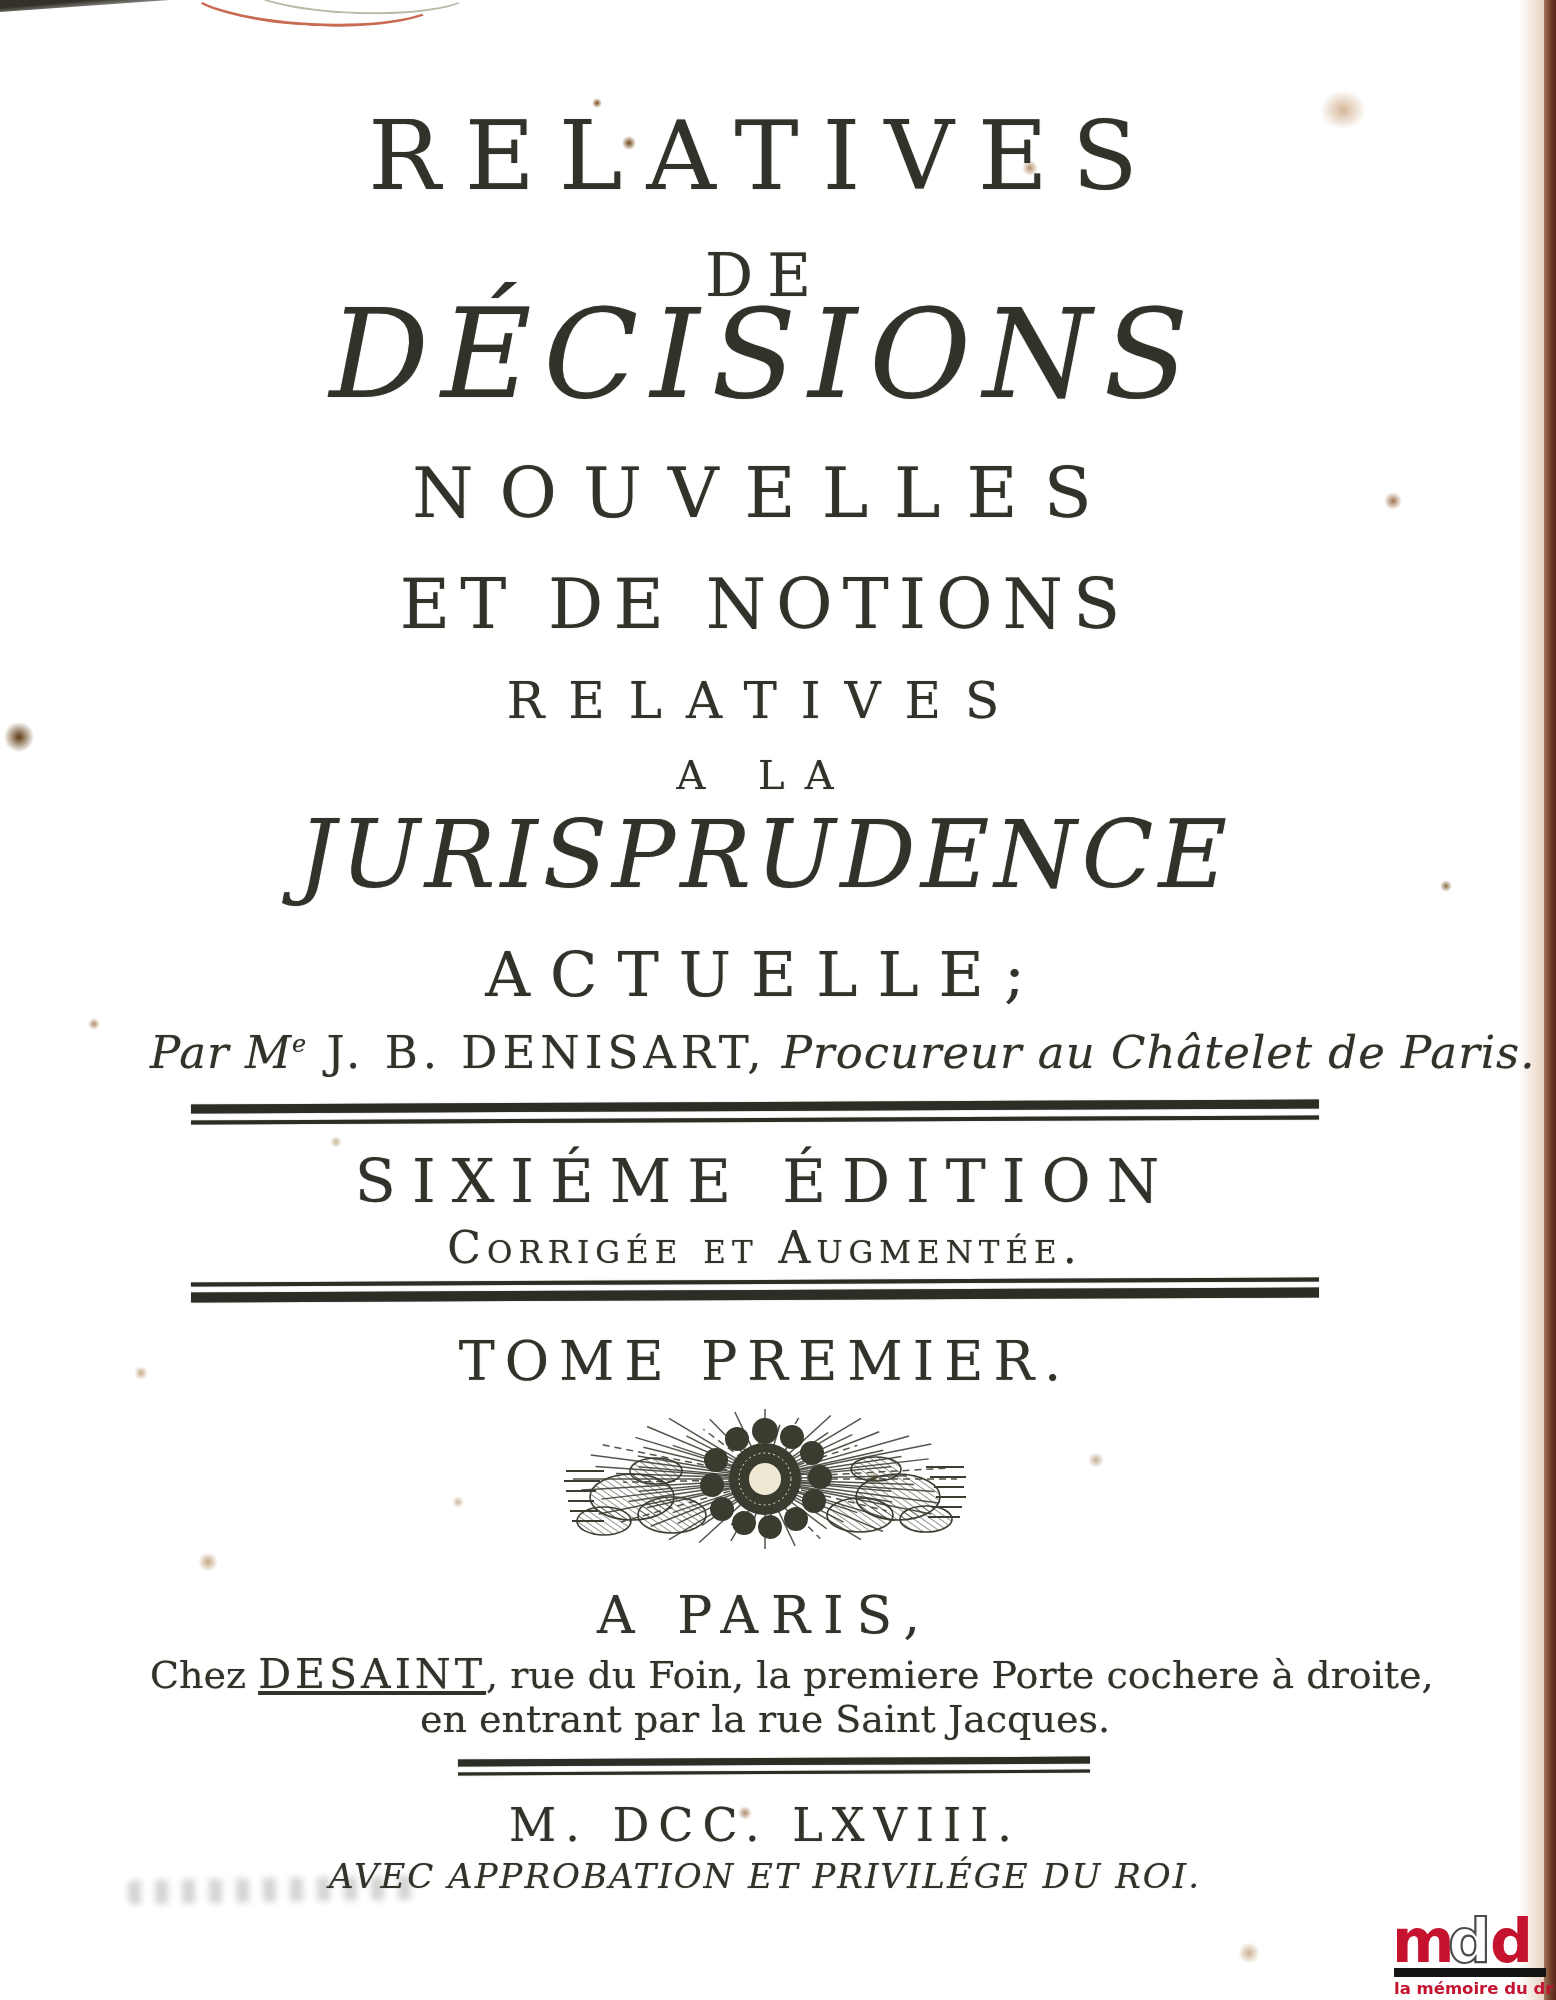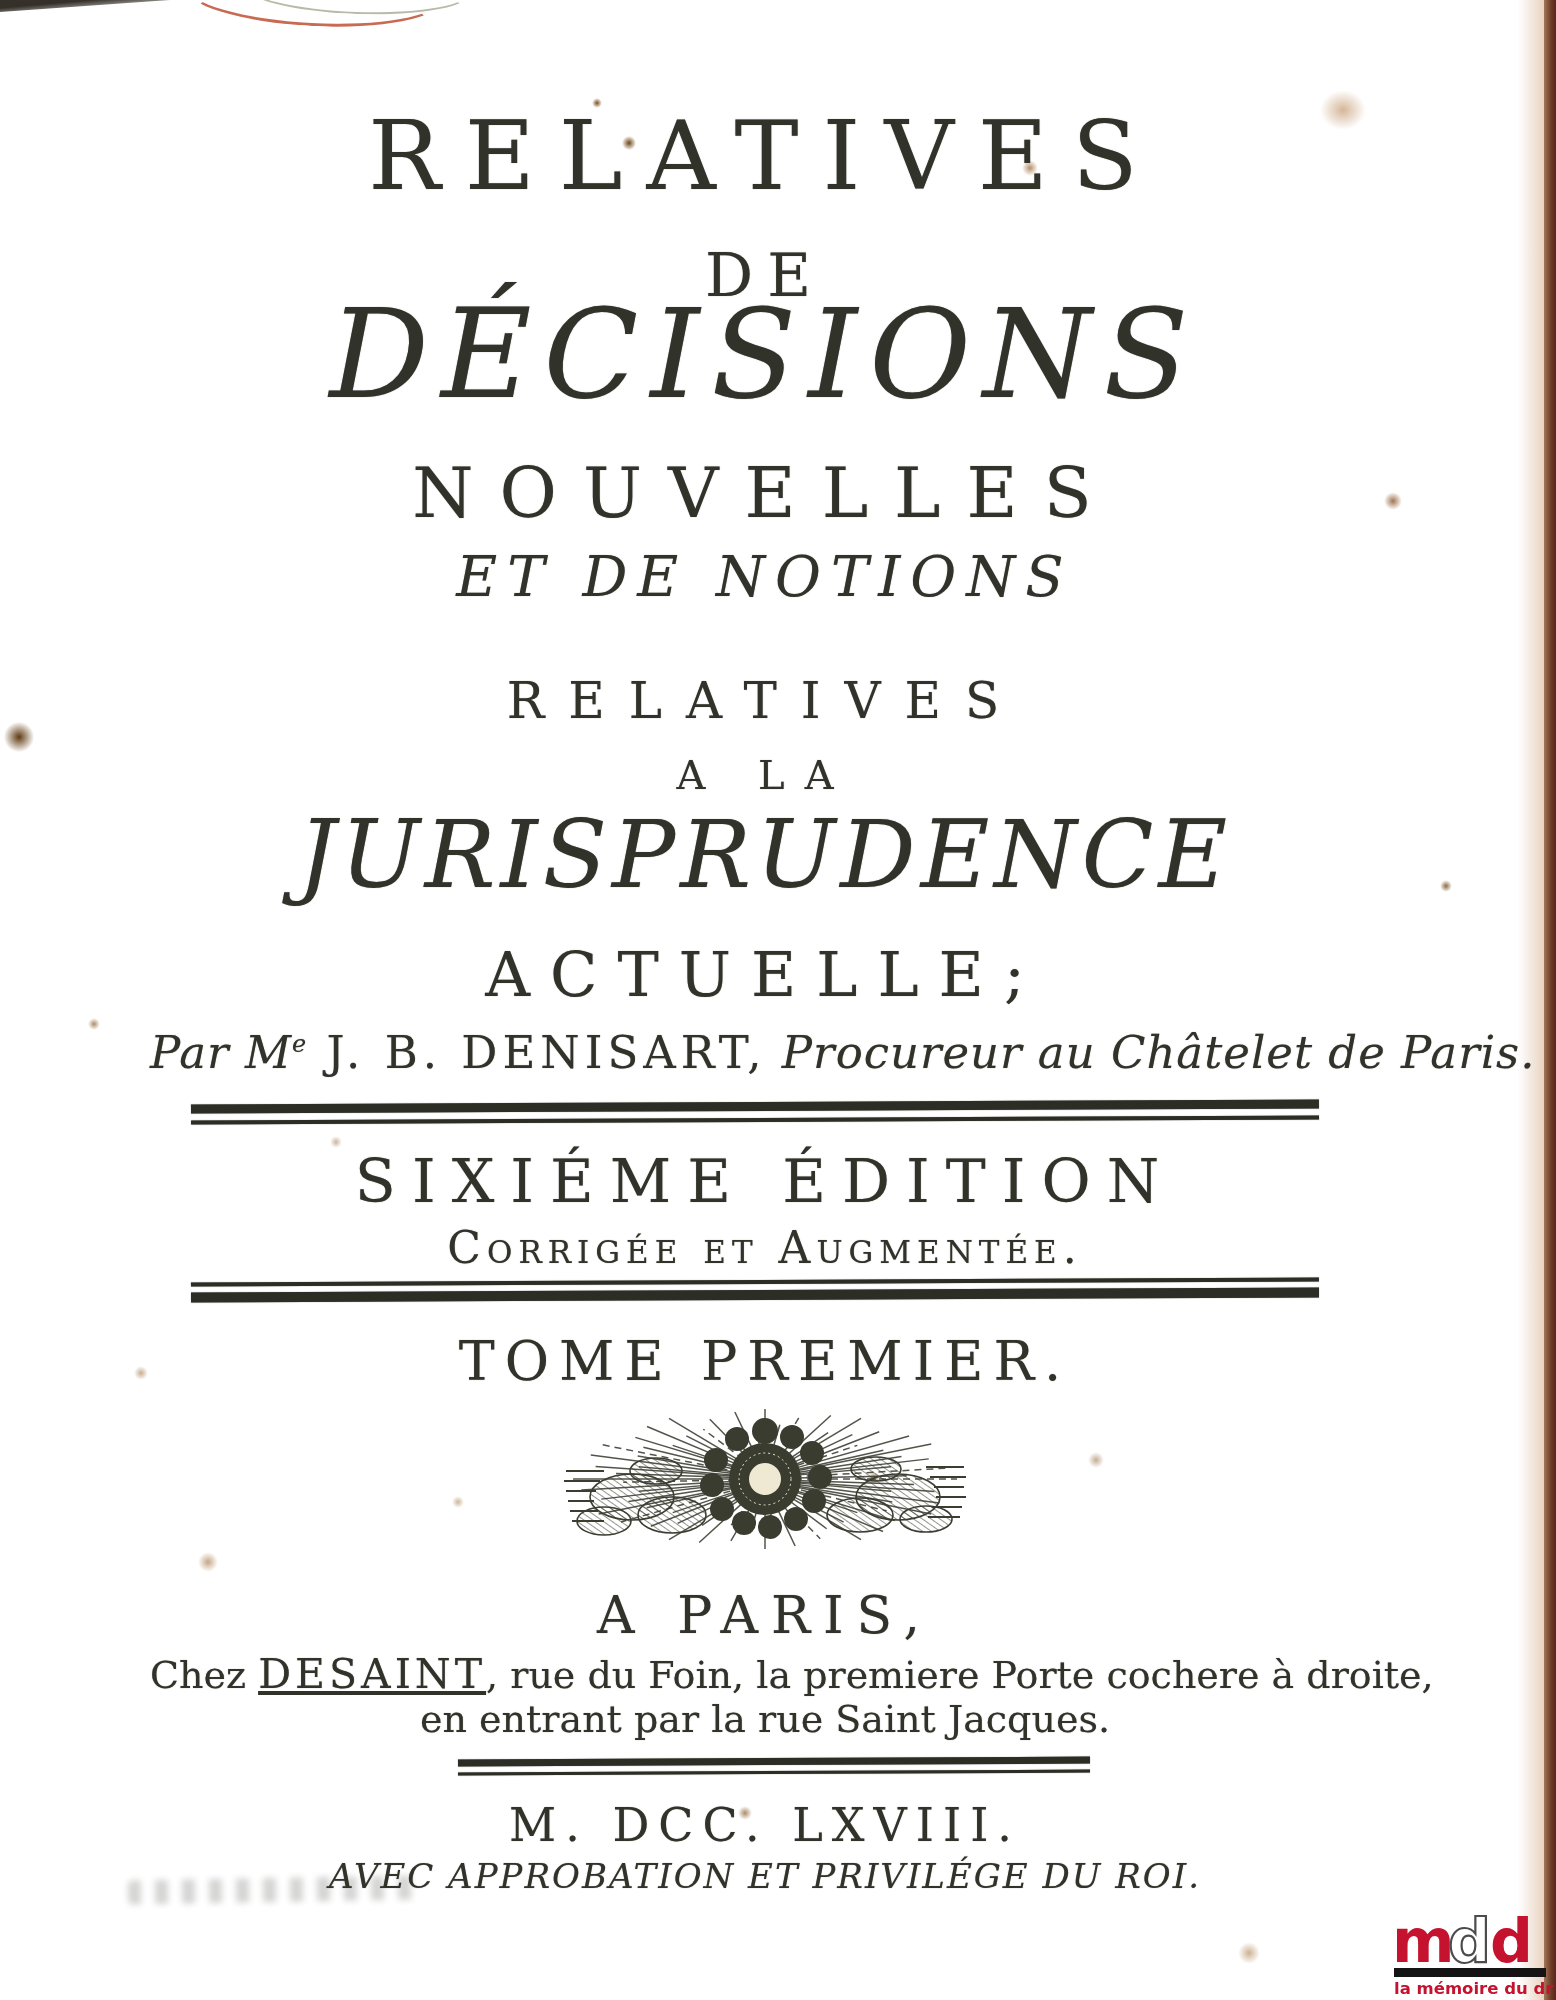--- a/index.html
+++ b/index.html
@@ -16,21 +16,21 @@
       radial-gradient(420px 900px at 100% 70%, rgba(214,178,124,.30), rgba(214,178,124,0) 70%),
       #e9dcba;
   }
   .ink{color:#31332a;text-shadow:0 0 1px rgba(49,51,42,.55);}
   .line{position:absolute;left:150px;width:1230px;text-align:center;white-space:nowrap;}
 
   .t-collection{top:100px;font-size:96px;letter-spacing:24px;}
   .t-de{top:240px;font-size:60px;letter-spacing:14px;}
   .t-decisions{top:282px;font-size:124px;letter-spacing:12px;font-style:italic;}
   .t-nouvelles{top:452px;font-size:70px;letter-spacing:26px;}
-  .t-notions{top:544px;font-size:56px;letter-spacing:10px;font-style:italic;}
+  .t-notions{top:564px;font-size:69px;letter-spacing:10px;}
   .t-relatives{top:672px;font-size:50px;letter-spacing:24px;}
   .t-ala{top:752px;font-size:40px;letter-spacing:20px;}
   .t-jurisprudence{top:800px;font-size:94px;letter-spacing:5px;font-style:italic;}
   .t-actuelle{top:938px;font-size:62px;letter-spacing:20px;}
 
   .t-author{top:1026px;font-size:45px;font-style:italic;letter-spacing:1px;}
   .t-author .name{font-style:normal;letter-spacing:5px;}
   .t-author sup{font-size:24px;}
 
   .t-sixieme{top:1146px;font-size:60px;letter-spacing:16px;}

